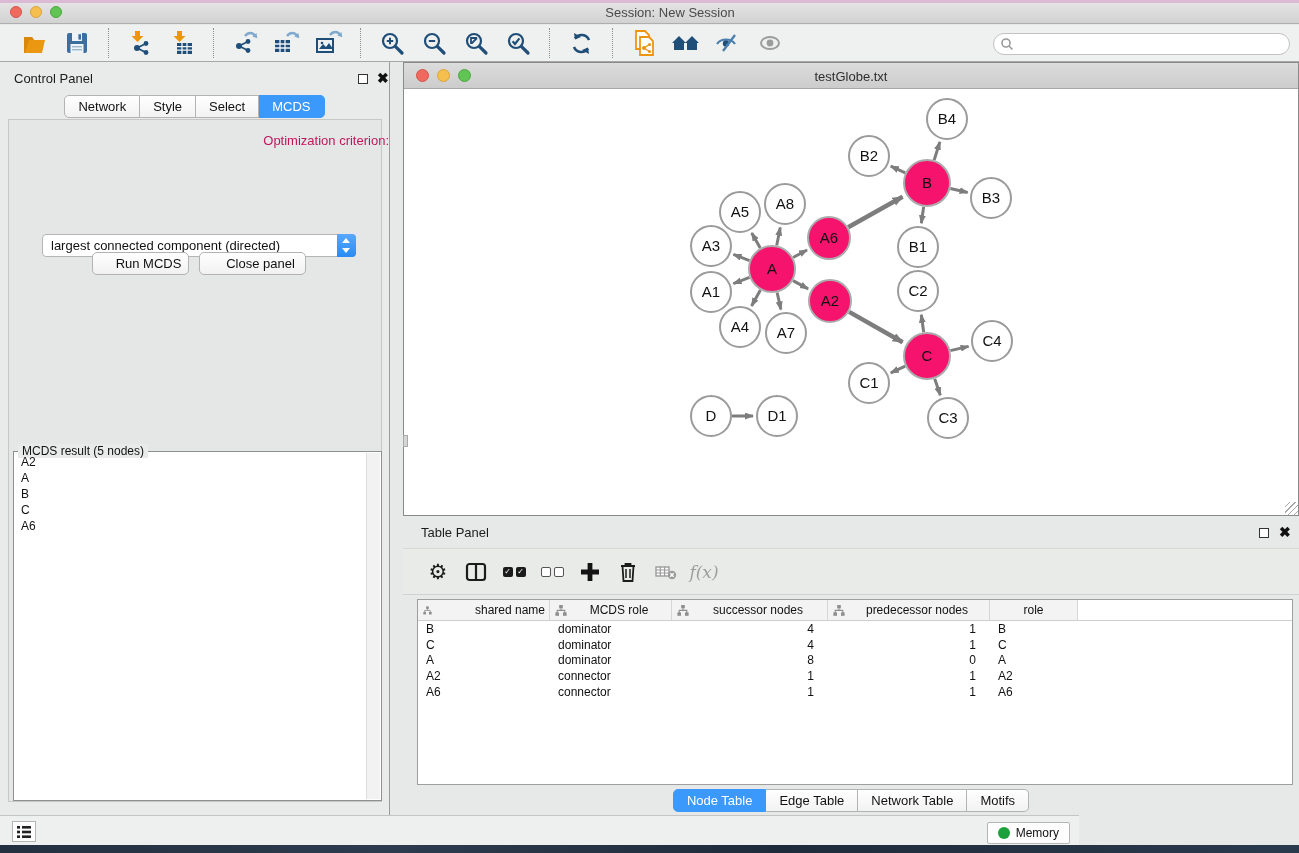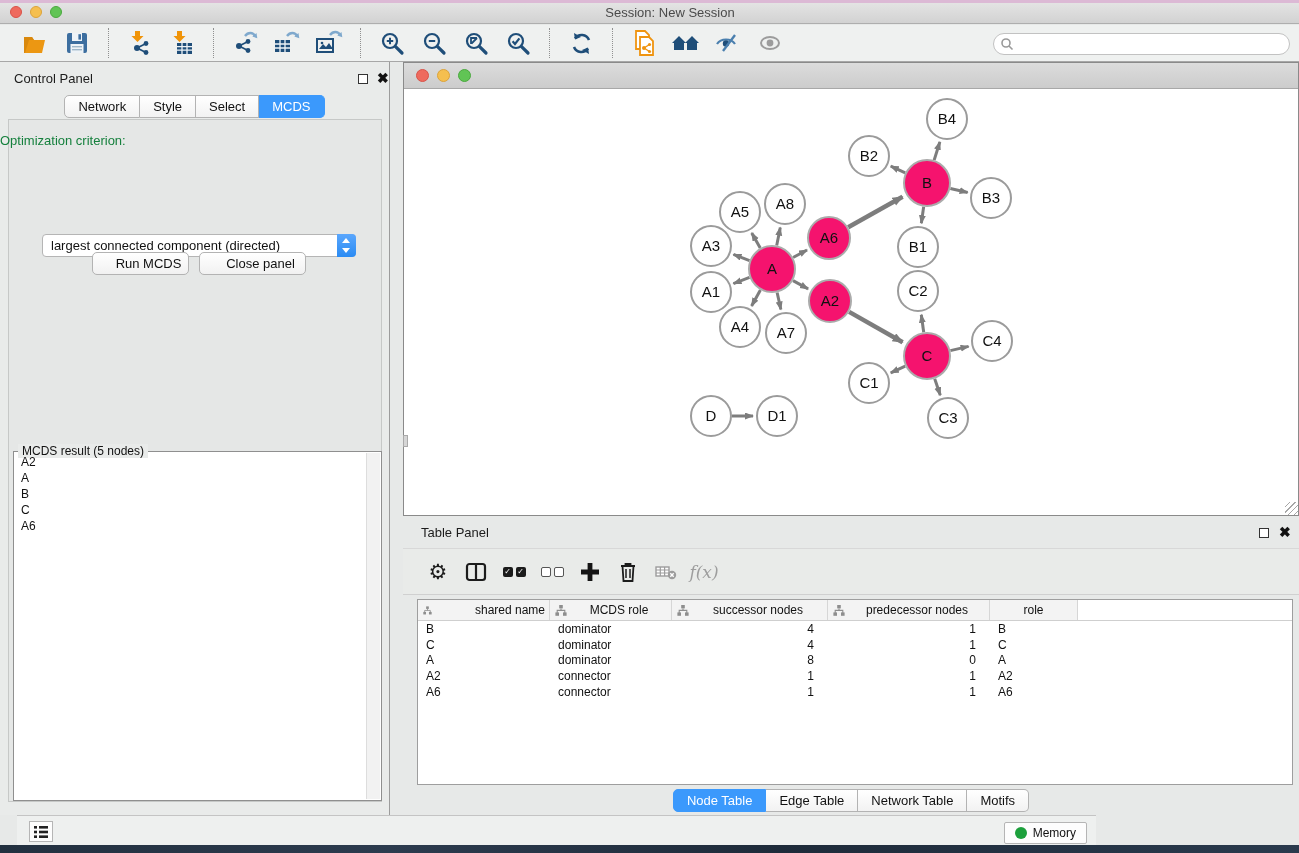--- a/index.html
+++ b/index.html
@@ -39,21 +39,21 @@
   .cp-float { position:absolute; left:358px; top:12px; }
   .cp-close { position:absolute; left:377px; top:11px; }
   .segtabs { position:absolute; top:33px; left:0; right:0; display:flex; justify-content:center; }
   .seg { border:1px solid #b3b3b3; border-left:none; background:linear-gradient(#ffffff,#f2f2f2);
     padding:3px 13px; font-size:13px; color:#111; cursor:pointer; white-space:nowrap; }
   .seg:first-child { border-left:1px solid #b3b3b3; border-radius:5px 0 0 5px; }
   .seg:last-child { border-radius:0 5px 5px 0; }
   .seg.active { background:#3b99fc; border-color:#3b99fc; color:#fff; }
   .cp-content { position:absolute; left:8px; top:57px; width:374px; height:683px;
     background:#e5e7e6; border:1px solid #c6c8c7; }
-  .opt-label { position:absolute; left:0; right:0; top:71px; text-align:left; font-size:13px; color:#15803d; }
+  .opt-label { position:absolute; left:0; right:0; top:71px; text-align:right; font-size:13px; color:#be185d; }
   .opt-select { position:absolute; left:42px; top:156px; width:314px; height:23px; background:#fff;
     border:1px solid #b5b5b5; border-radius:4px; display:flex; align-items:center; cursor:pointer;margin-top:16px; }
   .opt-select .val { flex:1; font-size:13px; padding-left:8px; color:#111; white-space:nowrap; overflow:hidden; }
   .opt-stepper { width:19px; height:23px; margin-right:-1px; background:linear-gradient(#5aa7fd,#2a8bf3);
     border-radius:0 4px 4px 0; position:relative; }
   .opt-stepper i { position:absolute; left:5px; width:0; height:0; border-left:4.5px solid transparent; border-right:4.5px solid transparent; }
   .opt-stepper i.up { top:4px; border-bottom:5px solid #fff; }
   .opt-stepper i.down { bottom:4px; border-top:5px solid #fff; }
   .cp-btn { position:absolute; top:190px; height:23px; background:linear-gradient(#ffffff,#f1f1f1);
     border:1px solid #b3b3b3; border-radius:5px; font-size:13px; color:#111; text-align:center; line-height:21px; cursor:pointer;padding-left:16px; }
@@ -100,21 +100,21 @@
     font-size:12px; color:#111; position:relative; cursor:pointer; }
   .hcell .hicon { margin-left:5px; }
   .hcell .hlabel { flex:1; text-align:center; padding:0 4px; white-space:nowrap; }
   .trow { display:flex; height:15.7px; align-items:center; }
   .tcell { font-size:12px; color:#111; padding:0 8px; white-space:nowrap; overflow:hidden; }
   .tcell.num { text-align:right; padding-right:14px; }
   .tf-tabs { position:absolute; left:0; right:0; top:272px; display:flex; justify-content:center; }
 
   
   .statusbar { position:absolute; left:0; top:815px; width:1079px; height:30px;
-    background:#eef0ef; border-top:1px solid #c4c4c4;margin-left:17px; }
+    background:#eef0ef; border-top:1px solid #c4c4c4; }
   .list-btn { position:absolute; left:12px; top:5px; width:24px; height:21px; background:#fdfdfd;
     border:1px solid #b5b5b5; display:flex; align-items:center; justify-content:center; cursor:pointer; }
   .memory-btn { position:absolute; right:9px; top:6px; height:22px; background:#fdfdfd;
     border:1px solid #b5b5b5; border-radius:2px; display:flex; align-items:center; gap:6px;
     padding:0 10px; font-size:12px; color:#111; cursor:pointer; }
   .memdot { width:12px; height:12px; border-radius:50%; background:#1ca03c; }
   .desktop-bottom { position:absolute; left:0; top:845px; width:1299px; height:8px;
     background:linear-gradient(90deg,#22303f,#2c3b4e 30%,#1e2b3a 60%,#2a3a4d); }
 </style>
 </head>
@@ -315,20 +315,21 @@
   </div>
 </div>
 
 <div class="net-frame">
   <div class="net-titlebar">
     <div class="lights">
       <span class="light red"></span>
       <span class="light yellow"></span>
       <span class="light green"></span>
     </div>
+    <div class="net-title">testGlobe.txt</div>
   </div>
   <div class="net-canvas">
     <svg id="graph-svg" width="894" height="427" viewBox="0 0 894 427">
         <defs>
           <marker id="arw" markerWidth="10" markerHeight="9" refX="8" refY="3.5" orient="auto" markerUnits="userSpaceOnUse">
             <path d="M0,0 L9,3.5 L0,7 Z" fill="#7d7d7d"></path>
           </marker>
           <marker id="arwT" markerWidth="13" markerHeight="11" refX="10" refY="4.5" orient="auto" markerUnits="userSpaceOnUse">
             <path d="M0,0 L11,4.5 L0,9 Z" fill="#7d7d7d"></path>
           </marker>

